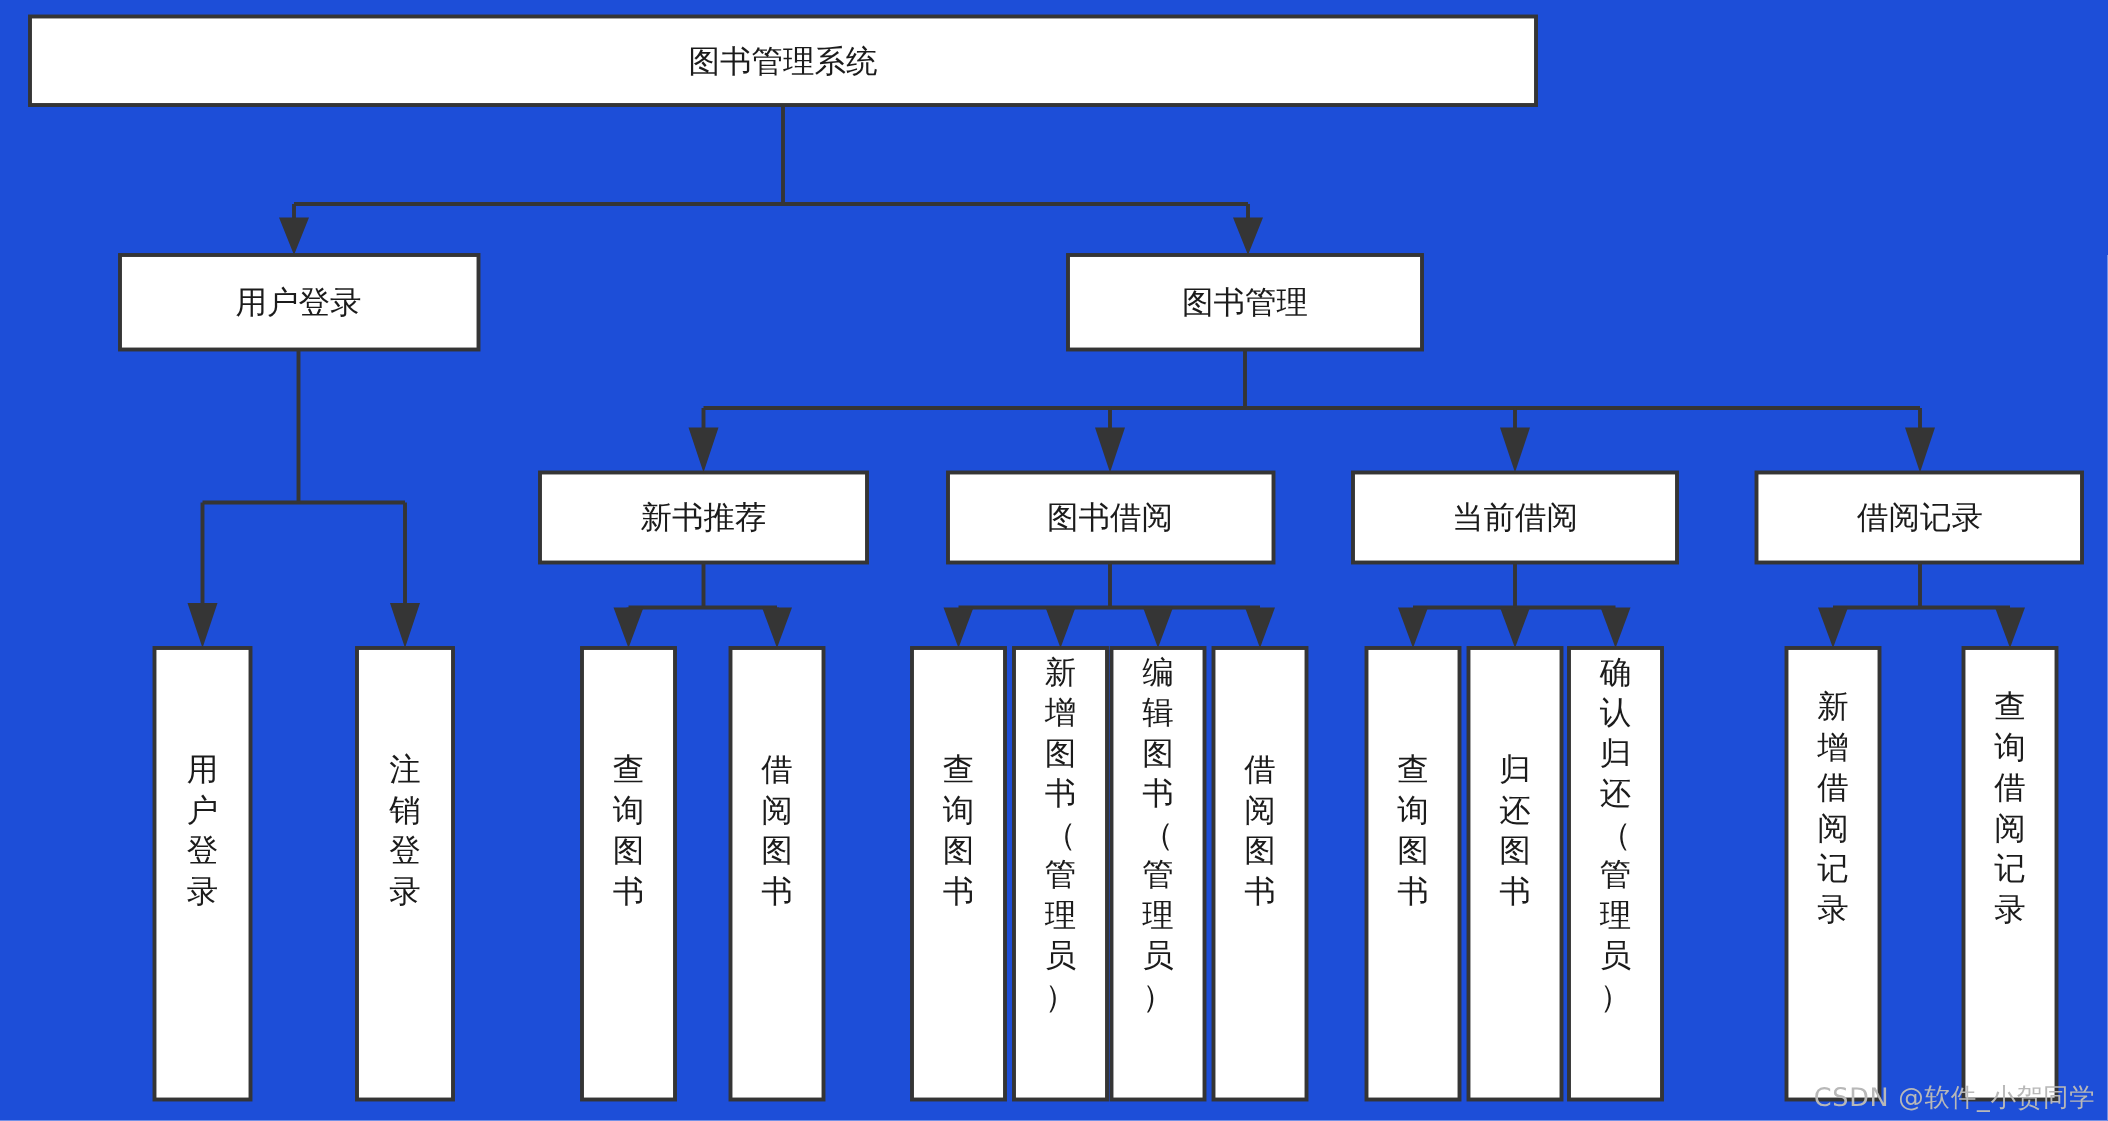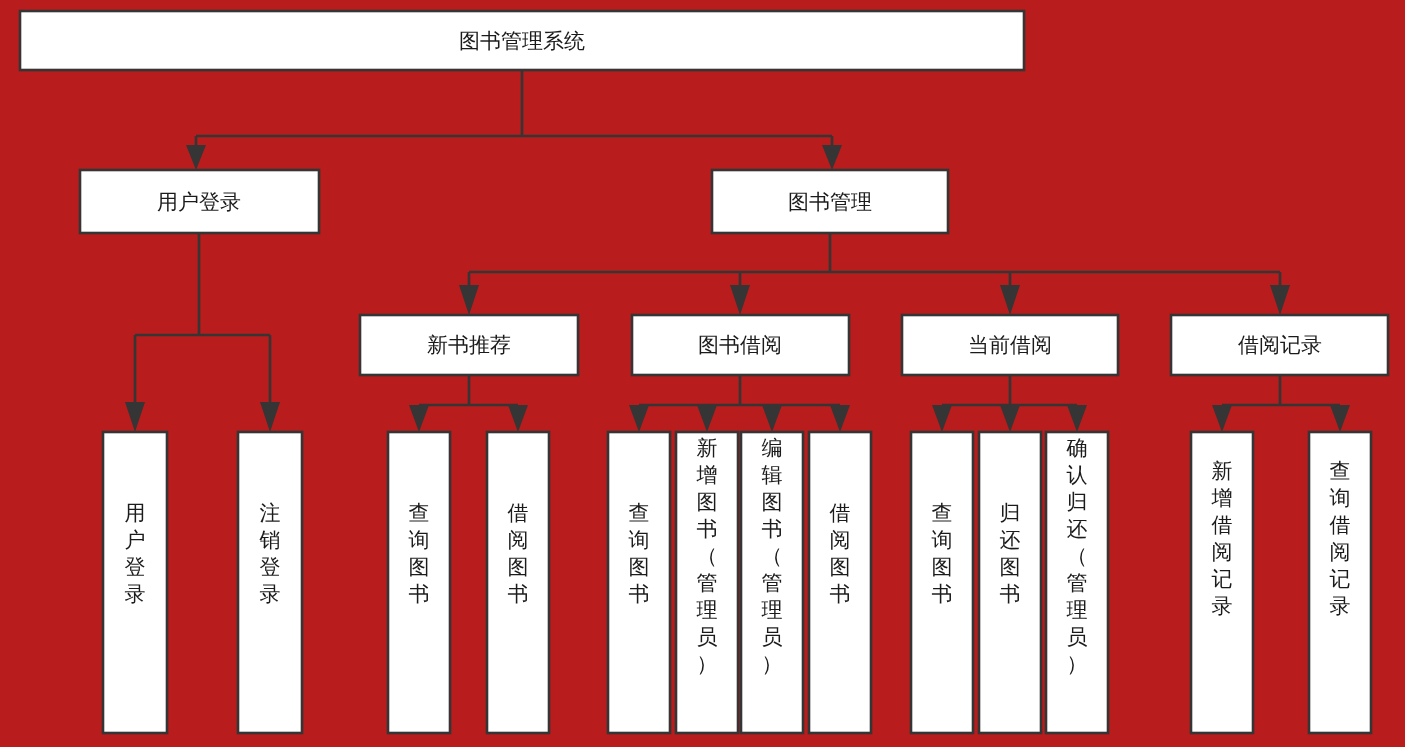--- a/index.html
+++ b/index.html
@@ -11,21 +11,21 @@
   body {
     width: 1405px;
     height: 747px;
     font-family: "DejaVu Sans", "Liberation Sans", sans-serif;
     overflow: hidden;
   }
   #diagram-root {
     position: relative;
     width: 1405px;
     height: 747px;
-    background: #b91c1c;
+    background: #1d4ed8;
   }
   svg.diagram {
     display: block;
     width: 1405px;
     height: 747px;
   }
   .node-box {
     fill: #ffffff;
     stroke: #353535;
     stroke-width: 2.6;
@@ -222,14 +222,15 @@
       <text class="node-label-v" x="1222" y="478"><tspan x="1222" y="478">新</tspan><tspan x="1222" y="505">增</tspan><tspan x="1222" y="532">借</tspan><tspan x="1222" y="559">阅</tspan><tspan x="1222" y="586">记</tspan><tspan x="1222" y="613">录</tspan></text>
     </g>
 
     <g>
       <rect class="node-box" x="1309" y="432" width="62" height="301"></rect>
       <text class="node-label-v" x="1340" y="478"><tspan x="1340" y="478">查</tspan><tspan x="1340" y="505">询</tspan><tspan x="1340" y="532">借</tspan><tspan x="1340" y="559">阅</tspan><tspan x="1340" y="586">记</tspan><tspan x="1340" y="613">录</tspan></text>
     </g>
 
   </svg>
 
+  <div class="watermark">CSDN @软件_小贺同学</div>
 
 </div>
 
 </body></html>

